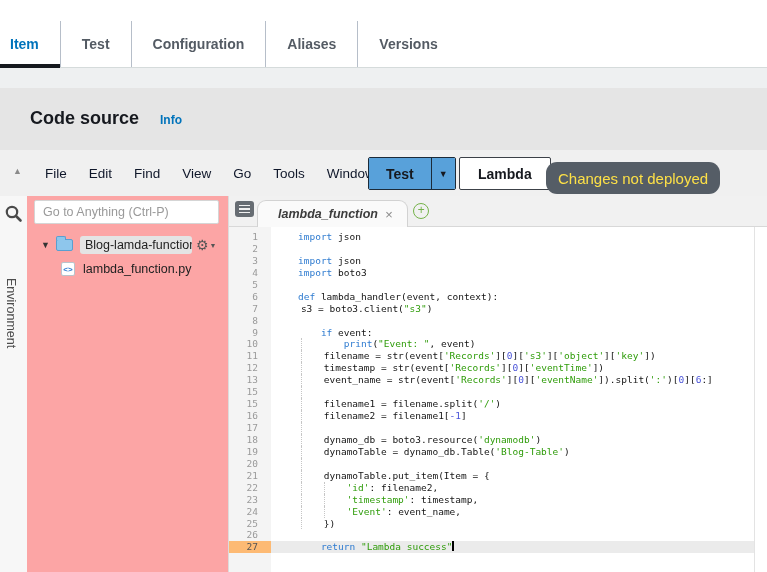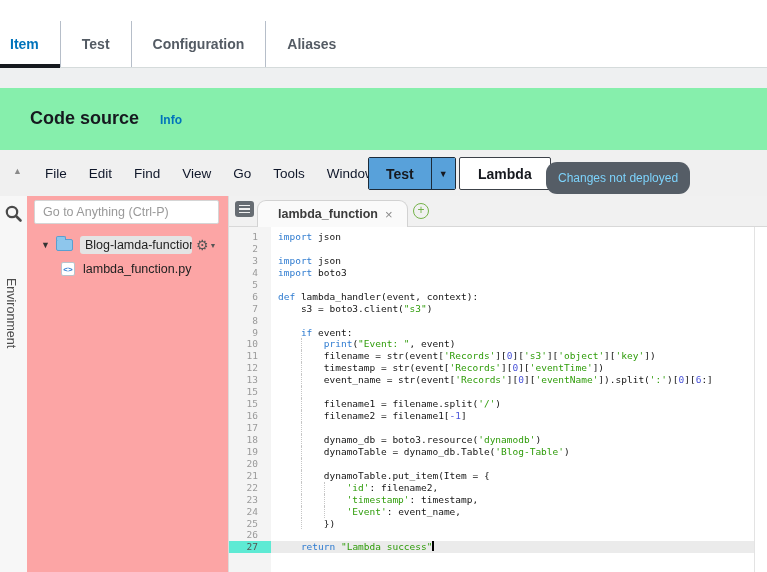--- a/index.html
+++ b/index.html
@@ -13,21 +13,21 @@
   .nav-tab { position:relative; padding:0 21px; height:46px; display:flex; align-items:center;
     font-size:14px; font-weight:bold; color:#545b64; cursor:pointer; }
   .nav-tab:first-child { padding-left:10px; padding-right:21px; }
   .nav-tab + .nav-tab { border-left:1px solid #b6bec9; }
   .nav-tab.active { color:#0073bb; }
   .nav-tab.active::after { content:""; position:absolute; left:0; right:0; bottom:-1px;
     height:4px; background:#16191f; }
 
   
   #band { position:absolute; left:0; top:68px; width:767px; height:20px; background:#eef0f1; }
-  #cs-header { position:absolute; left:0; top:88px; width:767px; height:62px; background:#86efac; }
+  #cs-header { position:absolute; left:0; top:88px; width:767px; height:62px; background:#e5e5e5; }
   #cs-title { position:absolute; left:30px; top:20px; font-size:18px; font-weight:bold; color:#16191f; }
   #cs-info { position:absolute; left:128px; top:25px; font-size:12px; font-weight:bold;
     color:#0073bb; cursor:pointer;margin-left:32px; }
 
   
   #ide { position:absolute; left:0; top:150px; width:767px; height:422px; background:#fff; }
 
   
   #menubar { position:absolute; left:0; top:0; width:767px; height:46px; background:#f0f0f0; }
   #collapse-tri { position:absolute; left:13px; top:16px; font-size:9px; color:#8a8a8a; }
@@ -39,21 +39,21 @@
     border:1px solid #1c2b39; border-radius:2px; overflow:hidden; cursor:pointer; }
   #test-main { background:#58a1da; padding:0 17px; display:flex; align-items:center;
     font-size:14px; font-weight:bold; color:#16191f; }
   #test-arrow { background:#58a1da; width:24px; border-left:1px solid #1c2b39;
     display:flex; align-items:center; justify-content:center; font-size:9px; color:#16191f; }
   #deploy-btn { position:absolute; left:459px; top:7px; height:33px; padding:0 18px;
     background:#fff; border:1px solid #3c4148; border-radius:2px; display:flex; align-items:center;
     font-size:14px; font-weight:bold; color:#16191f; cursor:pointer; }
   #status-badge { position:absolute; left:546px; top:12px; height:22px; padding:16px 12px;
     background:#555d66; border-radius:11px; display:flex; align-items:center;
-    font-size:12px; color:#7dd3fc; }
+    font-size:15px; color:#fde047; }
 
   
   #left-strip { position:absolute; left:0; top:46px; width:27px; height:376px; background:#f7f7f7; }
   #search-icon { position:absolute; left:4px; top:8px; }
   #env-label { position:absolute; left:18px; top:82px; transform:rotate(90deg);
     transform-origin:left top; white-space:nowrap; font-size:12.5px; color:#4d4d4d; }
 
   
   #tree-panel { position:absolute; left:27px; top:46px; width:201px; height:376px; background:#fca5a5; }
   #goto-input { position:absolute; left:7px; top:4px; width:185px; height:24px;
@@ -75,62 +75,63 @@
     align-items:center; cursor:pointer; }
   #file-icon { margin-left:34px; width:14px; height:14px; background:#fff; border:1px solid #b9c4cc;
     border-radius:2px; display:flex; align-items:center; justify-content:center;
     font-size:8px; font-weight:bold; color:#2e7bd0; }
   #file-label { margin-left:8px; font-size:12.5px; color:#222; }
 
   
   #editor-col { position:absolute; left:228px; top:46px; width:539px; height:376px;
     border-left:1px solid #dcdcdc; background:#fff; }
   #tabstrip { position:absolute; left:0; top:0; width:539px; height:31px; background:#f1f1f1;
-    border-bottom:1px solid #d8d8d8; }
+    border-bottom:1px solid #d8d8d8;font-style:italic; }
   #tablist-btn { position:absolute; left:6px; top:5px; width:19px; height:16px; background:#666c72;
     border-radius:3px; display:flex; flex-direction:column; justify-content:center; gap:2px;
     align-items:center; cursor:pointer; }
   #tablist-btn i { display:block; width:11px; height:1.5px; background:#f0f0f0; }
   #editor-tab { position:absolute; left:28px; top:4px; height:27px; padding:0 14px 0 20px;
     background:#fafafa; border:1px solid #d2d2d2; border-bottom:none; border-radius:9px 9px 0 0;
     display:flex; align-items:center; cursor:pointer; }
   #editor-tab-label { font-size:12.5px; font-weight:bold; color:#3c3c3c; }
   #tab-close { margin-left:7px; font-size:13px; color:#8a8a8a; cursor:pointer; }
   #new-tab { position:absolute; left:184px; top:7px; width:16px; height:16px; border:1.5px solid #75b34a;
     border-radius:50%; color:#75b34a; font-size:12px; line-height:13px; text-align:center; cursor:pointer; }
 
   
   #code-area { position:absolute; left:0; top:31px; width:539px; height:345px; display:flex;
     background:#fff; }
   #gutter { width:42px; background:#f4f4f4; padding-top:4px; }
   .gut-row { height:11.95px; line-height:11.95px; text-align:right; padding-right:13px;
     font-family:"DejaVu Sans Mono", monospace; font-size:9.5px; color:#9a9a9a; }
-  .gut-row.act { background:#5eead4; color:#555; }
+  .gut-row.act { background:#fdba74; color:#555; }
   #code-pre { flex:1; padding-top:4px; overflow:hidden; border-right:1px solid #e3e3e3;
     margin-right:13px; cursor:text; }
   .code-line { position:relative; height:11.95px; line-height:11.95px; white-space:pre;
     font-family:"DejaVu Sans Mono", monospace; font-size:9.5px; color:#141414; padding-left:7px; }
   .code-line.act { background:#ebebeb; }
   .guide { position:absolute; top:0; height:100%; border-left:1px dotted #c6c6c6; }
-  .tok-k { color:#2e7bd0; }
+  .tok-k { color:#2e7bd0;margin-left:20px; }
   .tok-s { color:#2F9C0A; }
   .tok-n { color:#4953d8; }
   .tok-t { color:#141414; }
   .caret { display:inline-block; width:1.5px; height:10px; background:#000; vertical-align:-1px; }
 </style>
 </head>
 <body>
 
 <div id="stage">
 
   <div id="nav-tabs">
       <div class="nav-tab active">Item</div>
       <div class="nav-tab">Test</div>
       <div class="nav-tab">Configuration</div>
       <div class="nav-tab">Aliases</div>
+      <div class="nav-tab">Versions</div>
     </div>
 
   <div id="band"></div>
 
   <div id="cs-header">
     <div id="cs-title">Code source</div>
     <div id="cs-info">Info</div>
   </div>
 
   <div id="ide">

